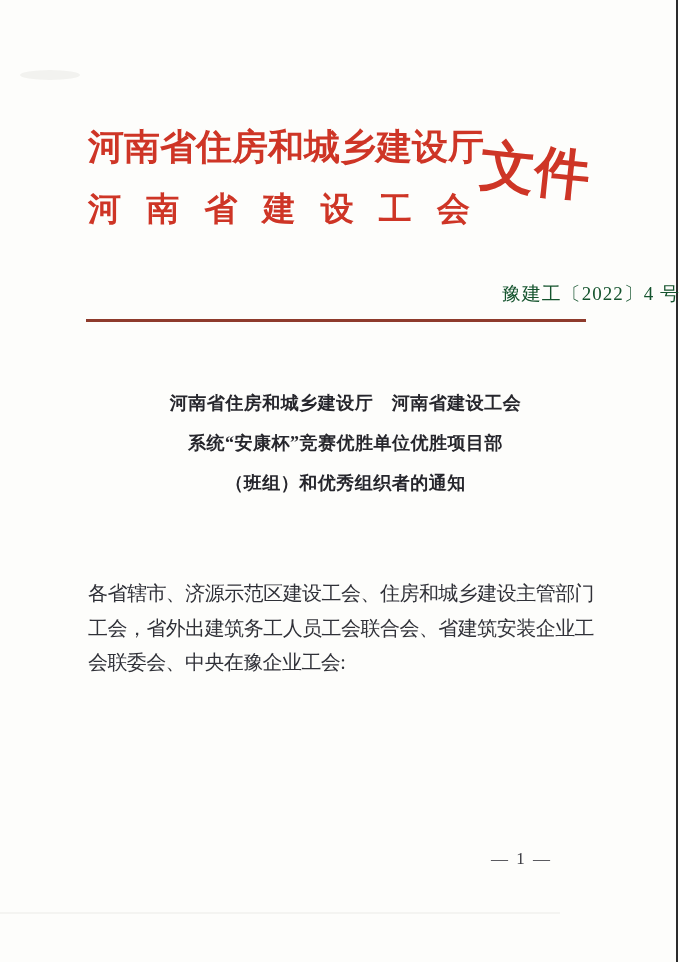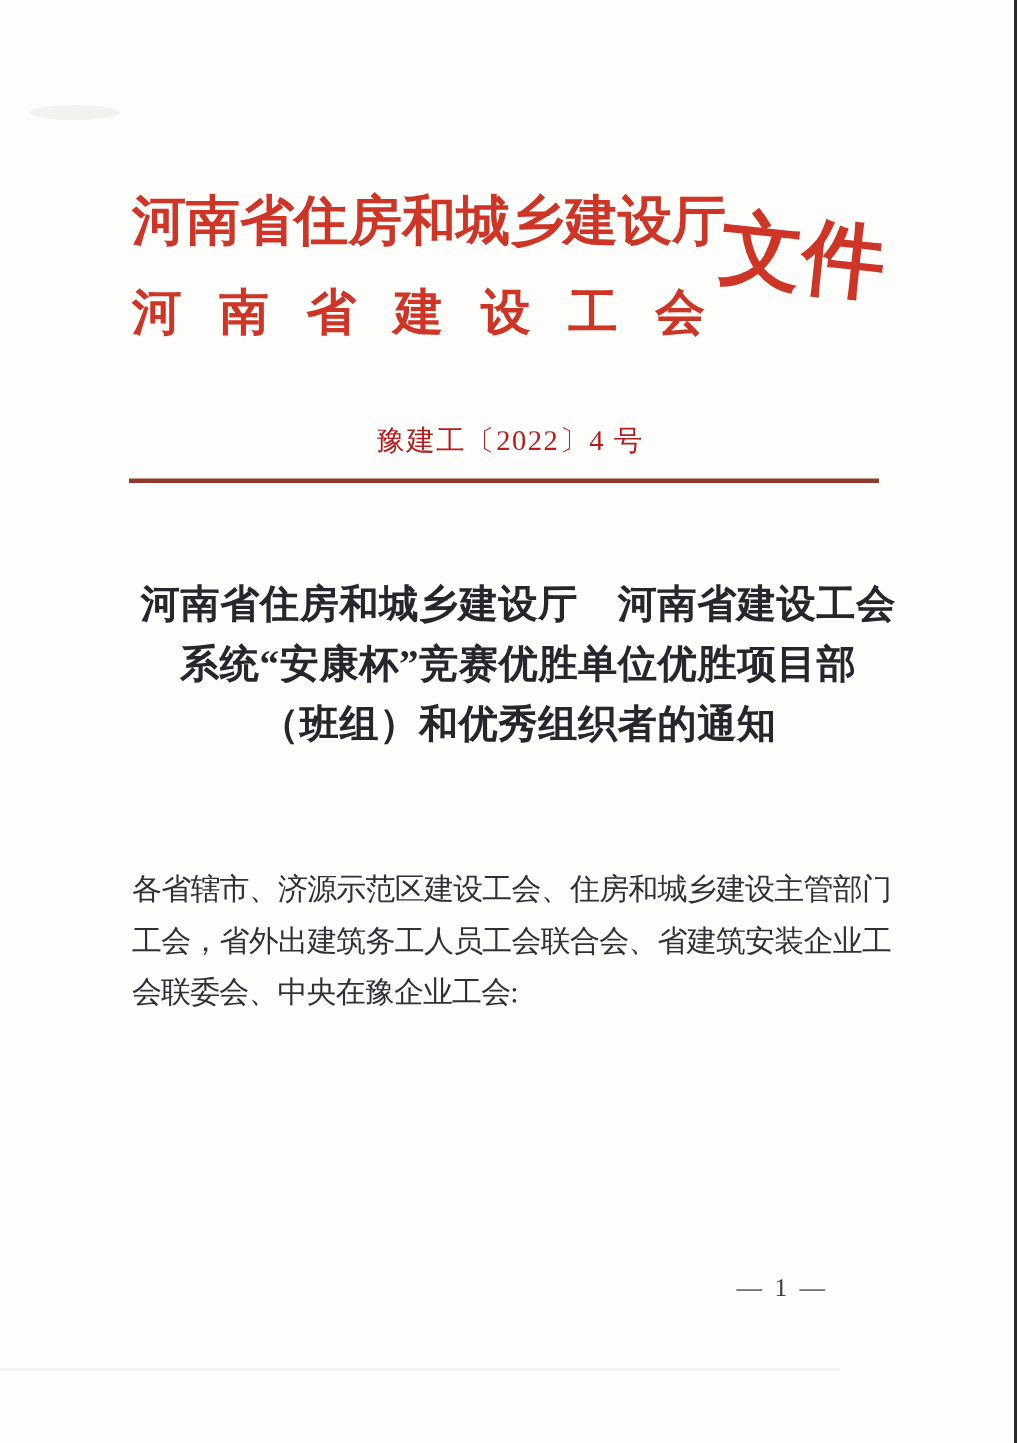--- a/index.html
+++ b/index.html
@@ -78,45 +78,45 @@
     transform: rotate(6deg);
     white-space: nowrap;
   }
 
   
   .doc-number {
     position: absolute;
     top: 281px;
     left: 0;
     width: 100%;
-    text-align: center;
+    text-align: right;
     font-size: 19px;
     letter-spacing: 1px;
-    color: #b91c1c;
+    color: #14532d;
   }
 
   
   .red-rule {
     position: absolute;
     top: 319px;
     left: 86px;
     width: 500px;
     height: 3px;
     background: #8e3b2c;
   }
 
   
   .doc-title {
     position: absolute;
     top: 383px;
     left: 66px;
     right: 55px;
     text-align: center;
     font-weight: bold;
-    font-size: 26px;
+    font-size: 18px;
     line-height: 40px;
     color: #26262c;
     letter-spacing: 0.5px;
   }
 
   
   .doc-body {
     position: absolute;
     top: 576px;
     left: 88px;

